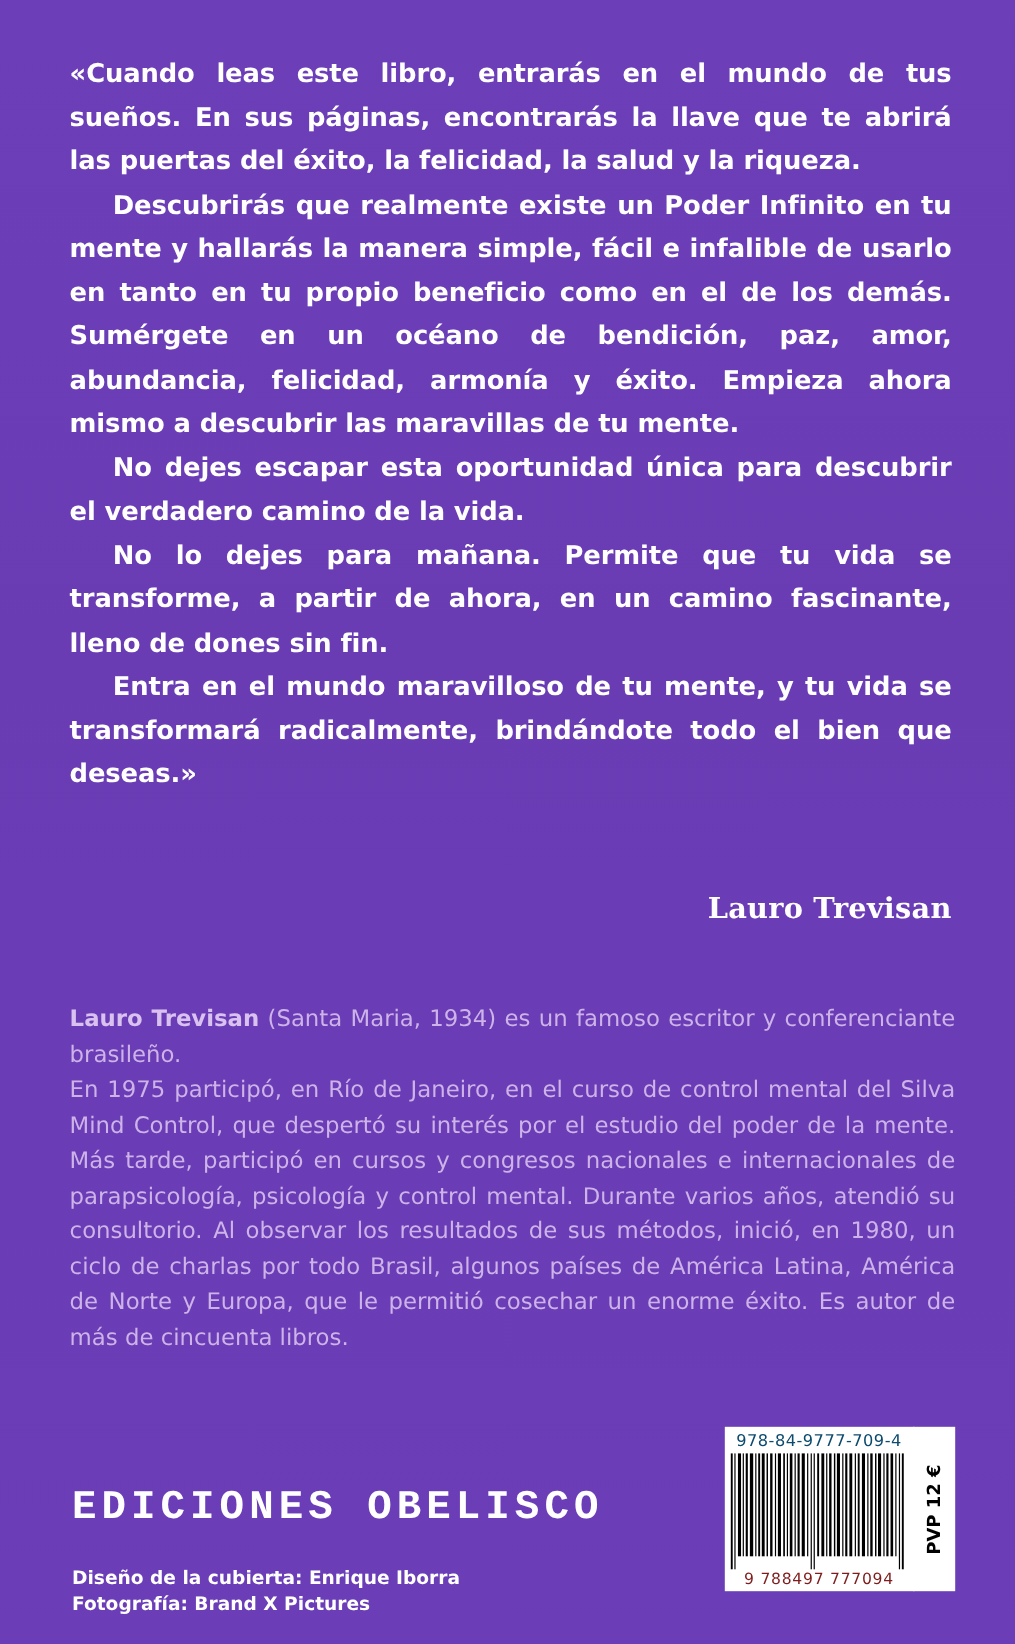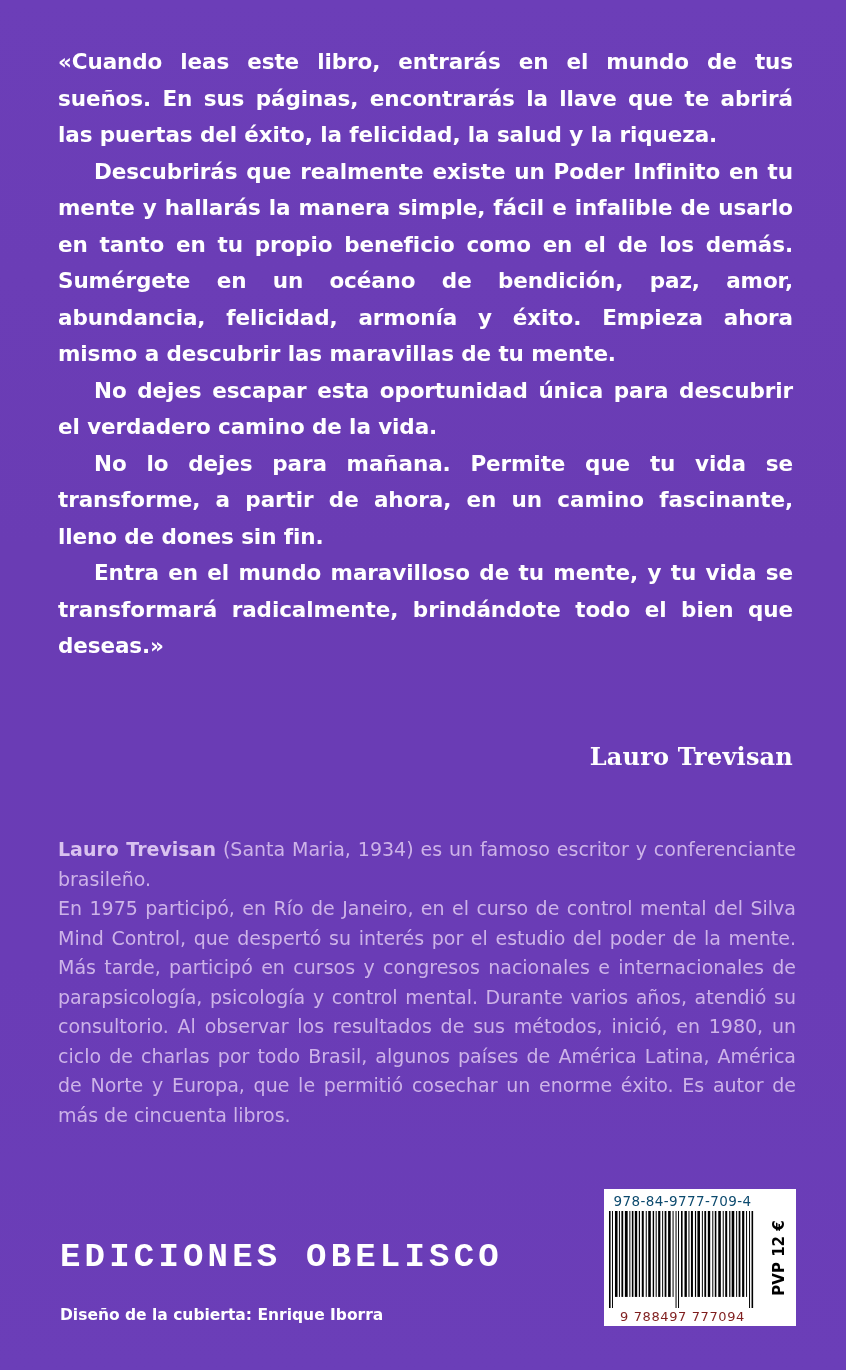--- a/index.html
+++ b/index.html
@@ -175,20 +175,21 @@
 
   <div class="bio">
     <p><span class="name">Lauro Trevisan</span><span> (Santa Maria, 1934) es un famoso escritor y conferenciante brasileño.</span></p>
     <p>En 1975 participó, en Río de Janeiro, en el curso de control mental del Silva Mind Control, que despertó su interés por el estudio del poder de la mente. Más tarde, participó en cursos y congresos nacionales e internacionales de parapsicología, psicología y control mental. Durante varios años,  atendió su consultorio. Al observar los resultados de sus métodos, inició, en 1980, un ciclo de charlas por todo Brasil, algunos países de América Latina, América de Norte y Europa, que le permitió cosechar un enorme éxito. Es autor de más de cincuenta libros.</p>
   </div>
 
   <div class="publisher">EDICIONES OBELISCO</div>
 
   <div class="credits">
     <div>Diseño de la cubierta: Enrique Iborra</div>
+    <div>Fotografía: Brand X Pictures</div>
   </div>
 
   <div class="barcode-box">
     <div class="barcode-main">
       <div class="isbn-text">978-84-9777-709-4</div>
       <div class="bars">
         <svg viewBox="0 0 150 70" preserveAspectRatio="none" aria-hidden="true">
           <g fill="#000">
             <rect x="1" y="0" width="1.6" height="70"></rect>
             <rect x="4" y="0" width="1" height="70"></rect>

